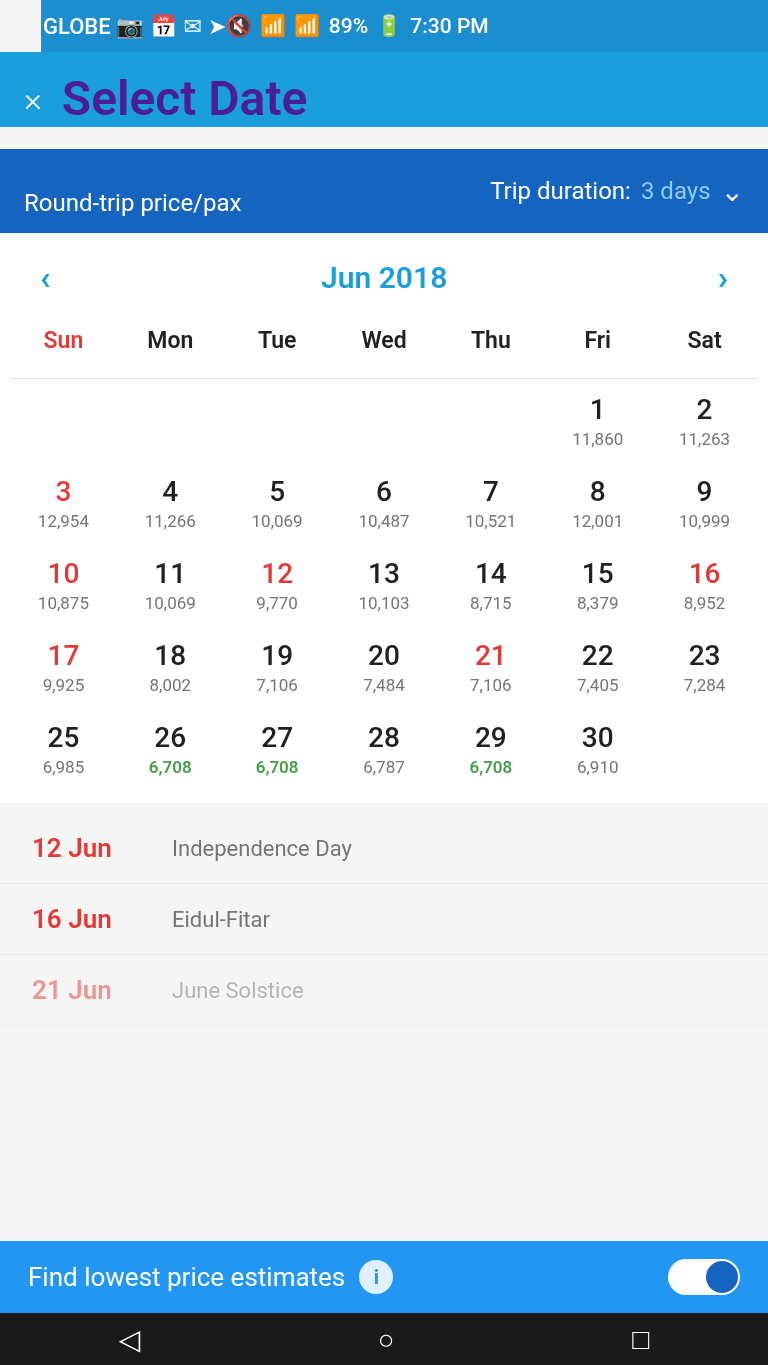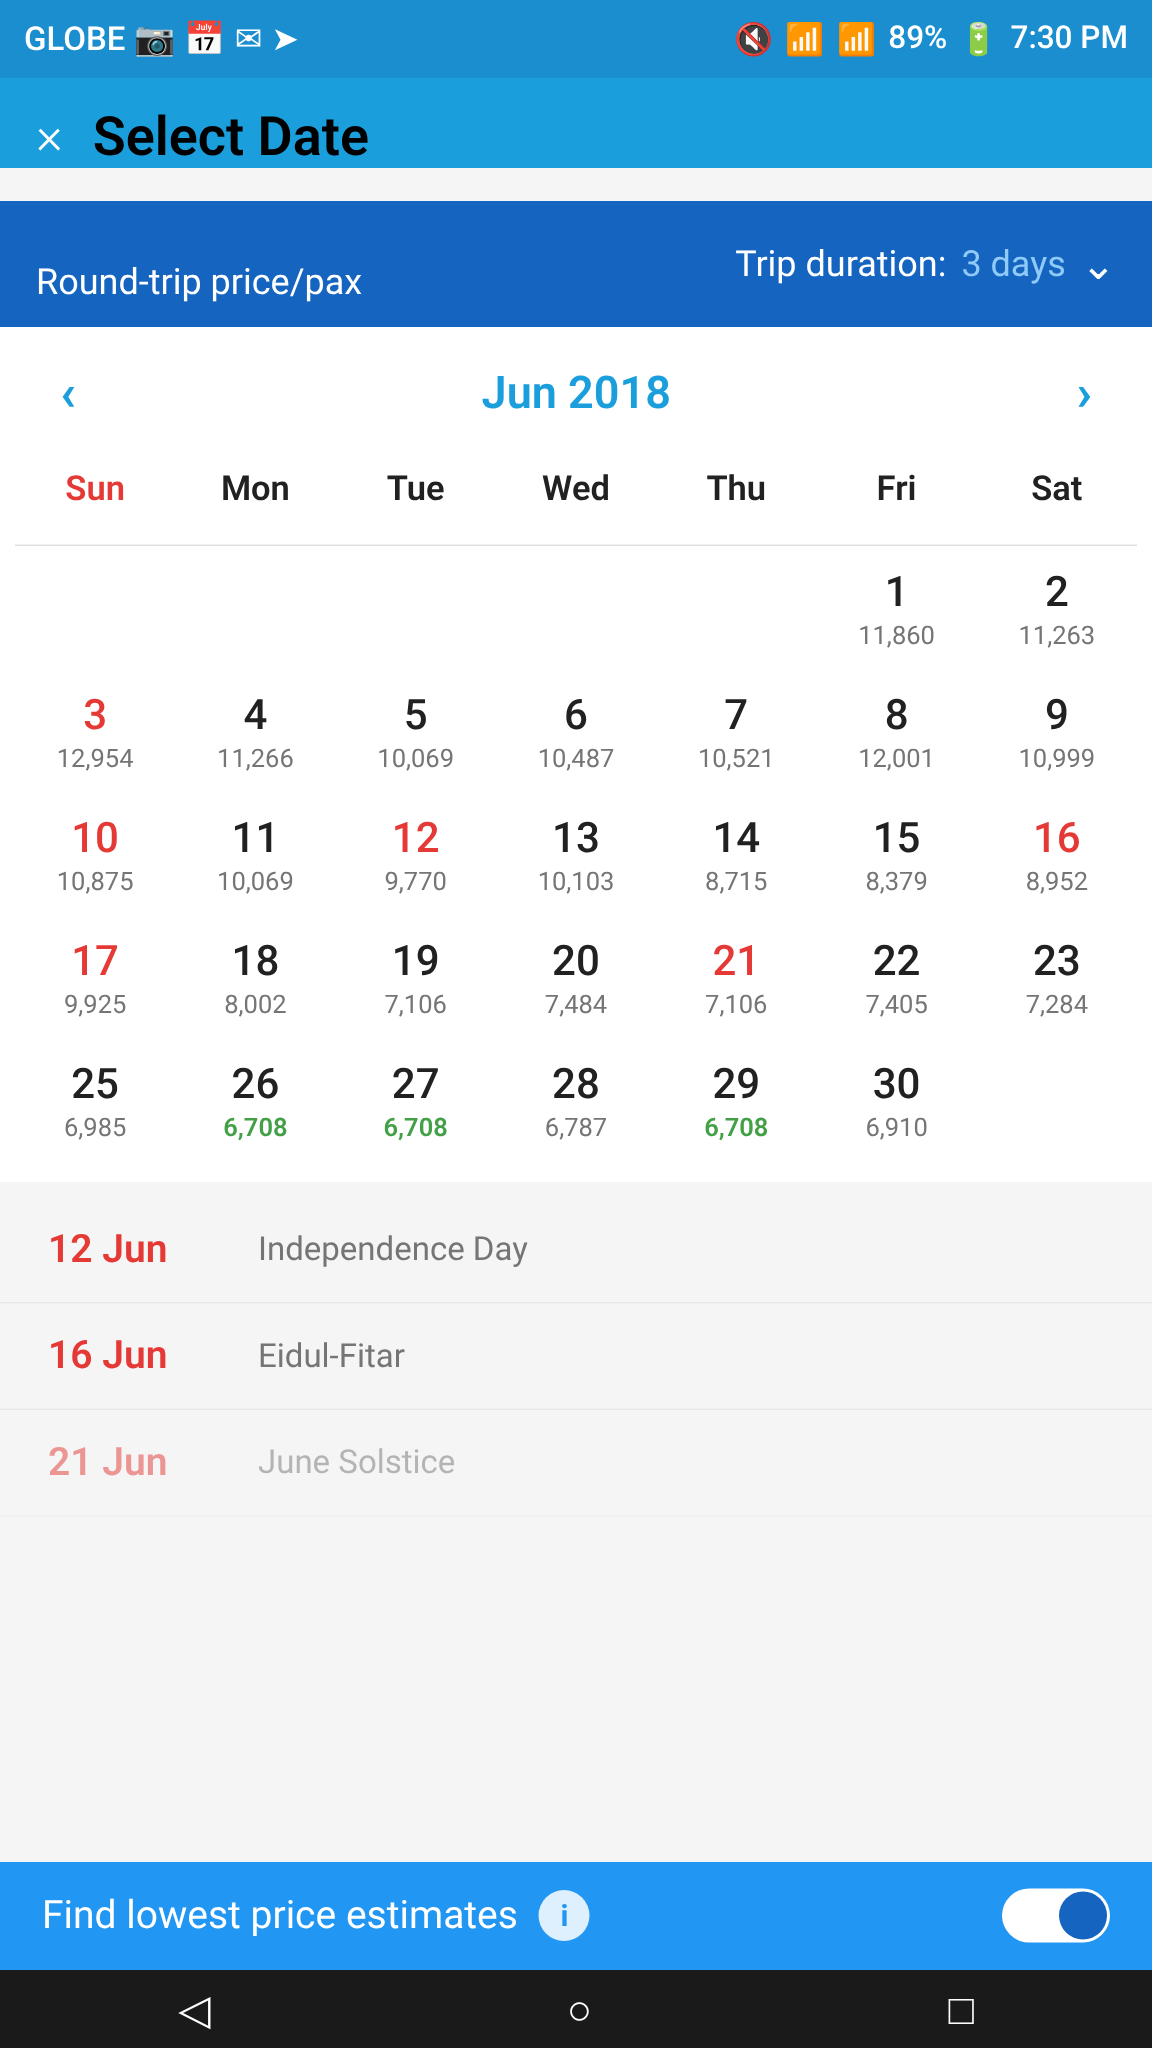--- a/index.html
+++ b/index.html
@@ -9,26 +9,26 @@
       font-family: 'Roboto', Arial, sans-serif;
       background: #f5f5f5;
       overflow-x: hidden;
     }
 
     
     .status-bar {
       background: #1a8ecf;
       color: white;
       display: flex;
-      justify-content: space-between;
-      align-items: center;
-      padding: 6px 16px;
+      align-items: center;
+      padding: 6px 2px;
       font-size: 22px;
       font-weight: 500;
       height: 52px;
+      margin-left: 41px;
     }
     .status-left { display: flex; align-items: center; gap: 6px; }
     .status-right { display: flex; align-items: center; gap: 8px; font-size: 21px; }
 
     
     .header {
       background: #1a9fdc;
       padding: 18px 24px 0 24px;
     }
     .header-top {
@@ -38,22 +38,22 @@
       margin-bottom: 22px;
     }
     .close-btn {
       color: white;
       font-size: 34px;
       font-weight: 300;
       cursor: pointer;
       line-height: 1;
     }
     .header-title {
-      color: #000000;
-      font-size: 36px;
+      color: #4c1d95;
+      font-size: 48px;
       font-weight: 600;
     }
     .header-tabs {
       display: flex;
       align-items: center;
       gap: 0;
     }
     .tab {
       flex: 1;
       text-align: center;

